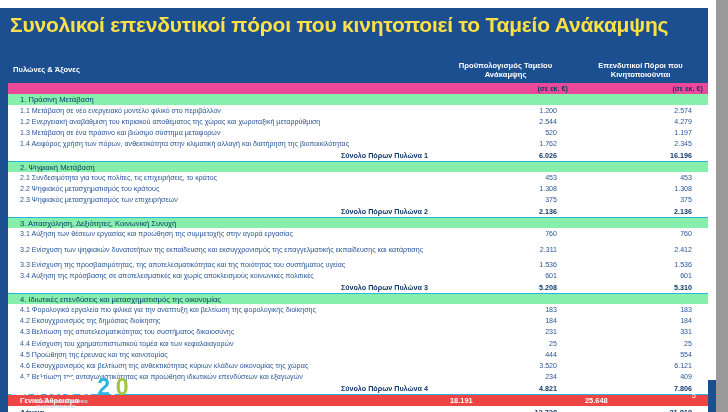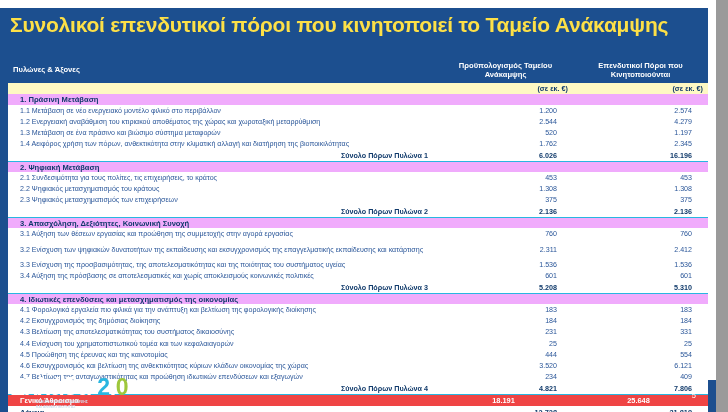--- a/index.html
+++ b/index.html
@@ -68,35 +68,35 @@
     font-size: 7.6px;
     font-weight: bold;
     height: 26px;
     padding: 1px 5px;
     line-height: 9.5px;
   }
   .hdr-main td.lbl { text-align: left; vertical-align: middle; }
   .hdr-main td.num { text-align: center; vertical-align: middle; }
 
   .hdr-unit td {
-    background: #fef9c3;
+    background: #ec4899;
     color: #103a6b;
     font-size: 7.2px;
     font-weight: bold;
     height: 11px;
     padding: 0 5px 1px 5px;
     text-align: right;
   }
 
   
   .sect td {
-    background: #f0abfc;
+    background: #86efac;
     color: #103a6b;
     font-size: 7.6px;
-    font-weight: bold;
+    font-weight: normal;
     height: 11px;
     padding: 0 0 0 12px;
   }
 
   
   .axis td {
     color: #2a5699;
     font-size: 7.1px;
     height: 11.2px;
     padding: 0 4px 0 12px;
@@ -123,21 +123,21 @@
 
   
   .grand-dark td {
     background: #ef4444;
     color: #ffffff;
     font-size: 7.4px;
     font-weight: bold;
     height: 12px;
     padding: 0 4px 0 12px;
   }
-  .grand-dark td.num { text-align: center; padding-right: 16px; }
+  .grand-dark td.num { text-align: left; padding-right: 16px; }
 
   .grand-light td {
     background: #ffffff;
     color: #103a6b;
     font-size: 7.4px;
     font-weight: bold;
     height: 12px;
     padding: 0 4px 0 12px;
   }
   .grand-light td.num { text-align: right; padding-right: 16px; }

